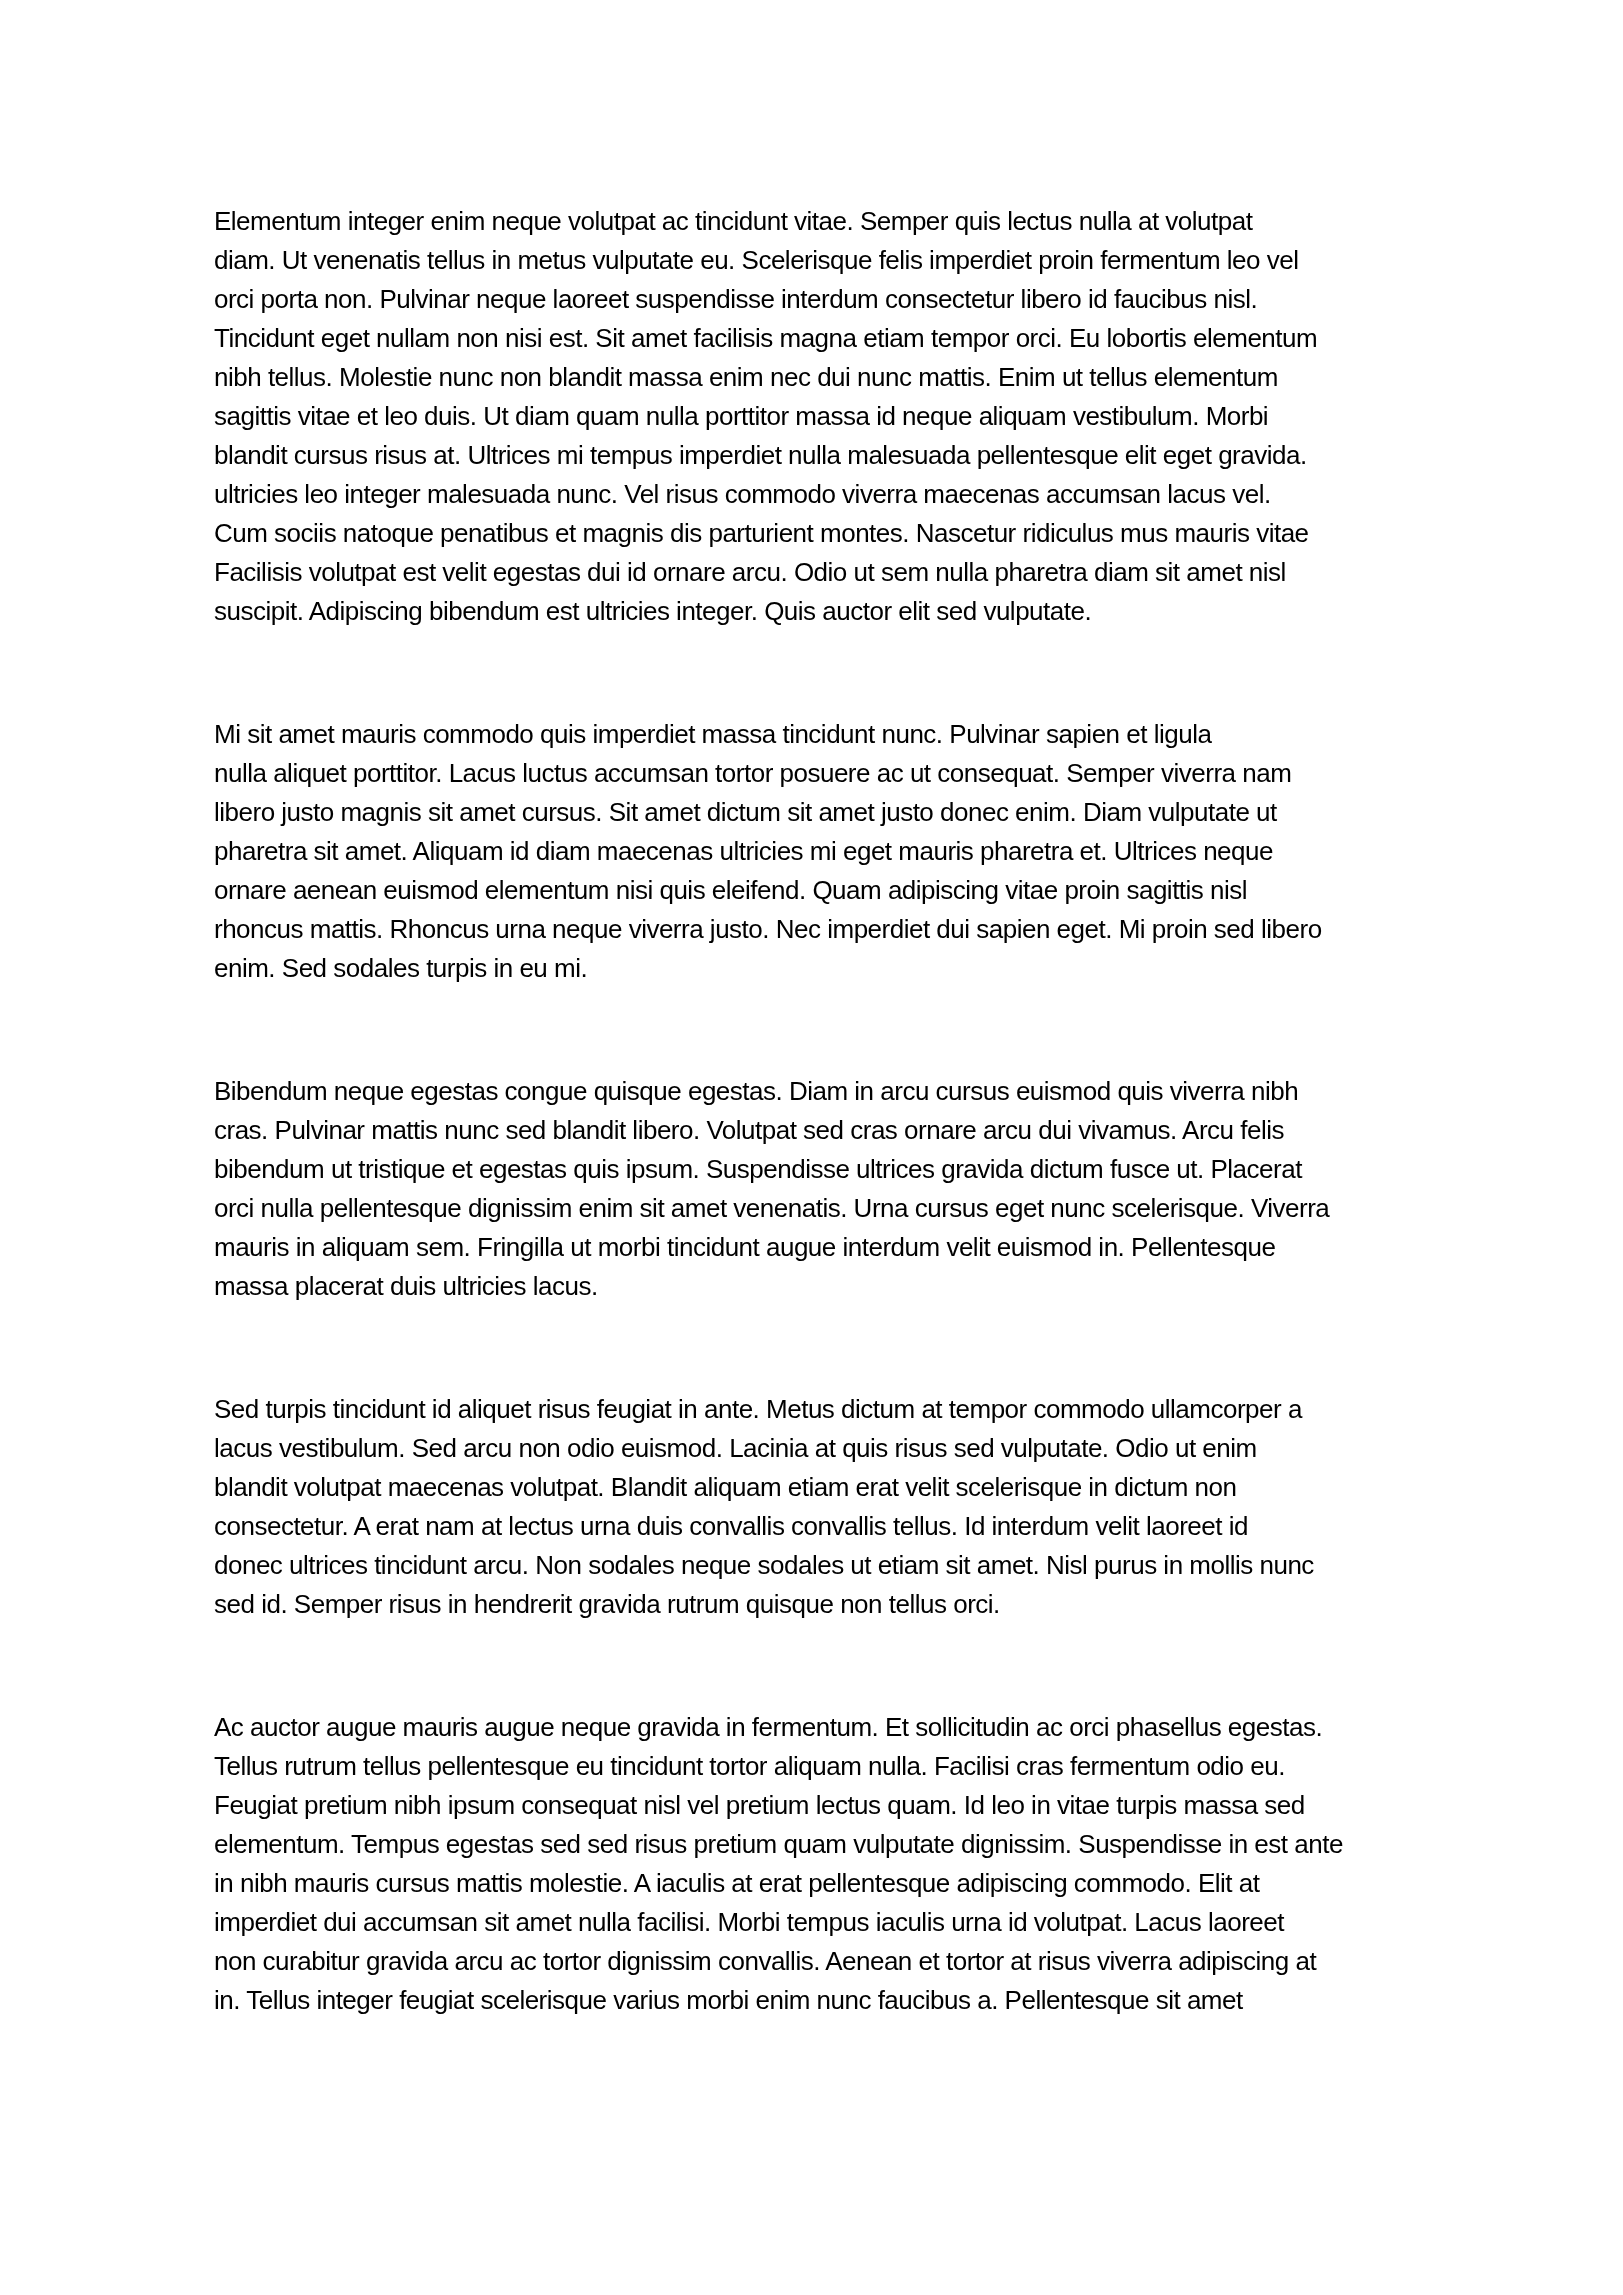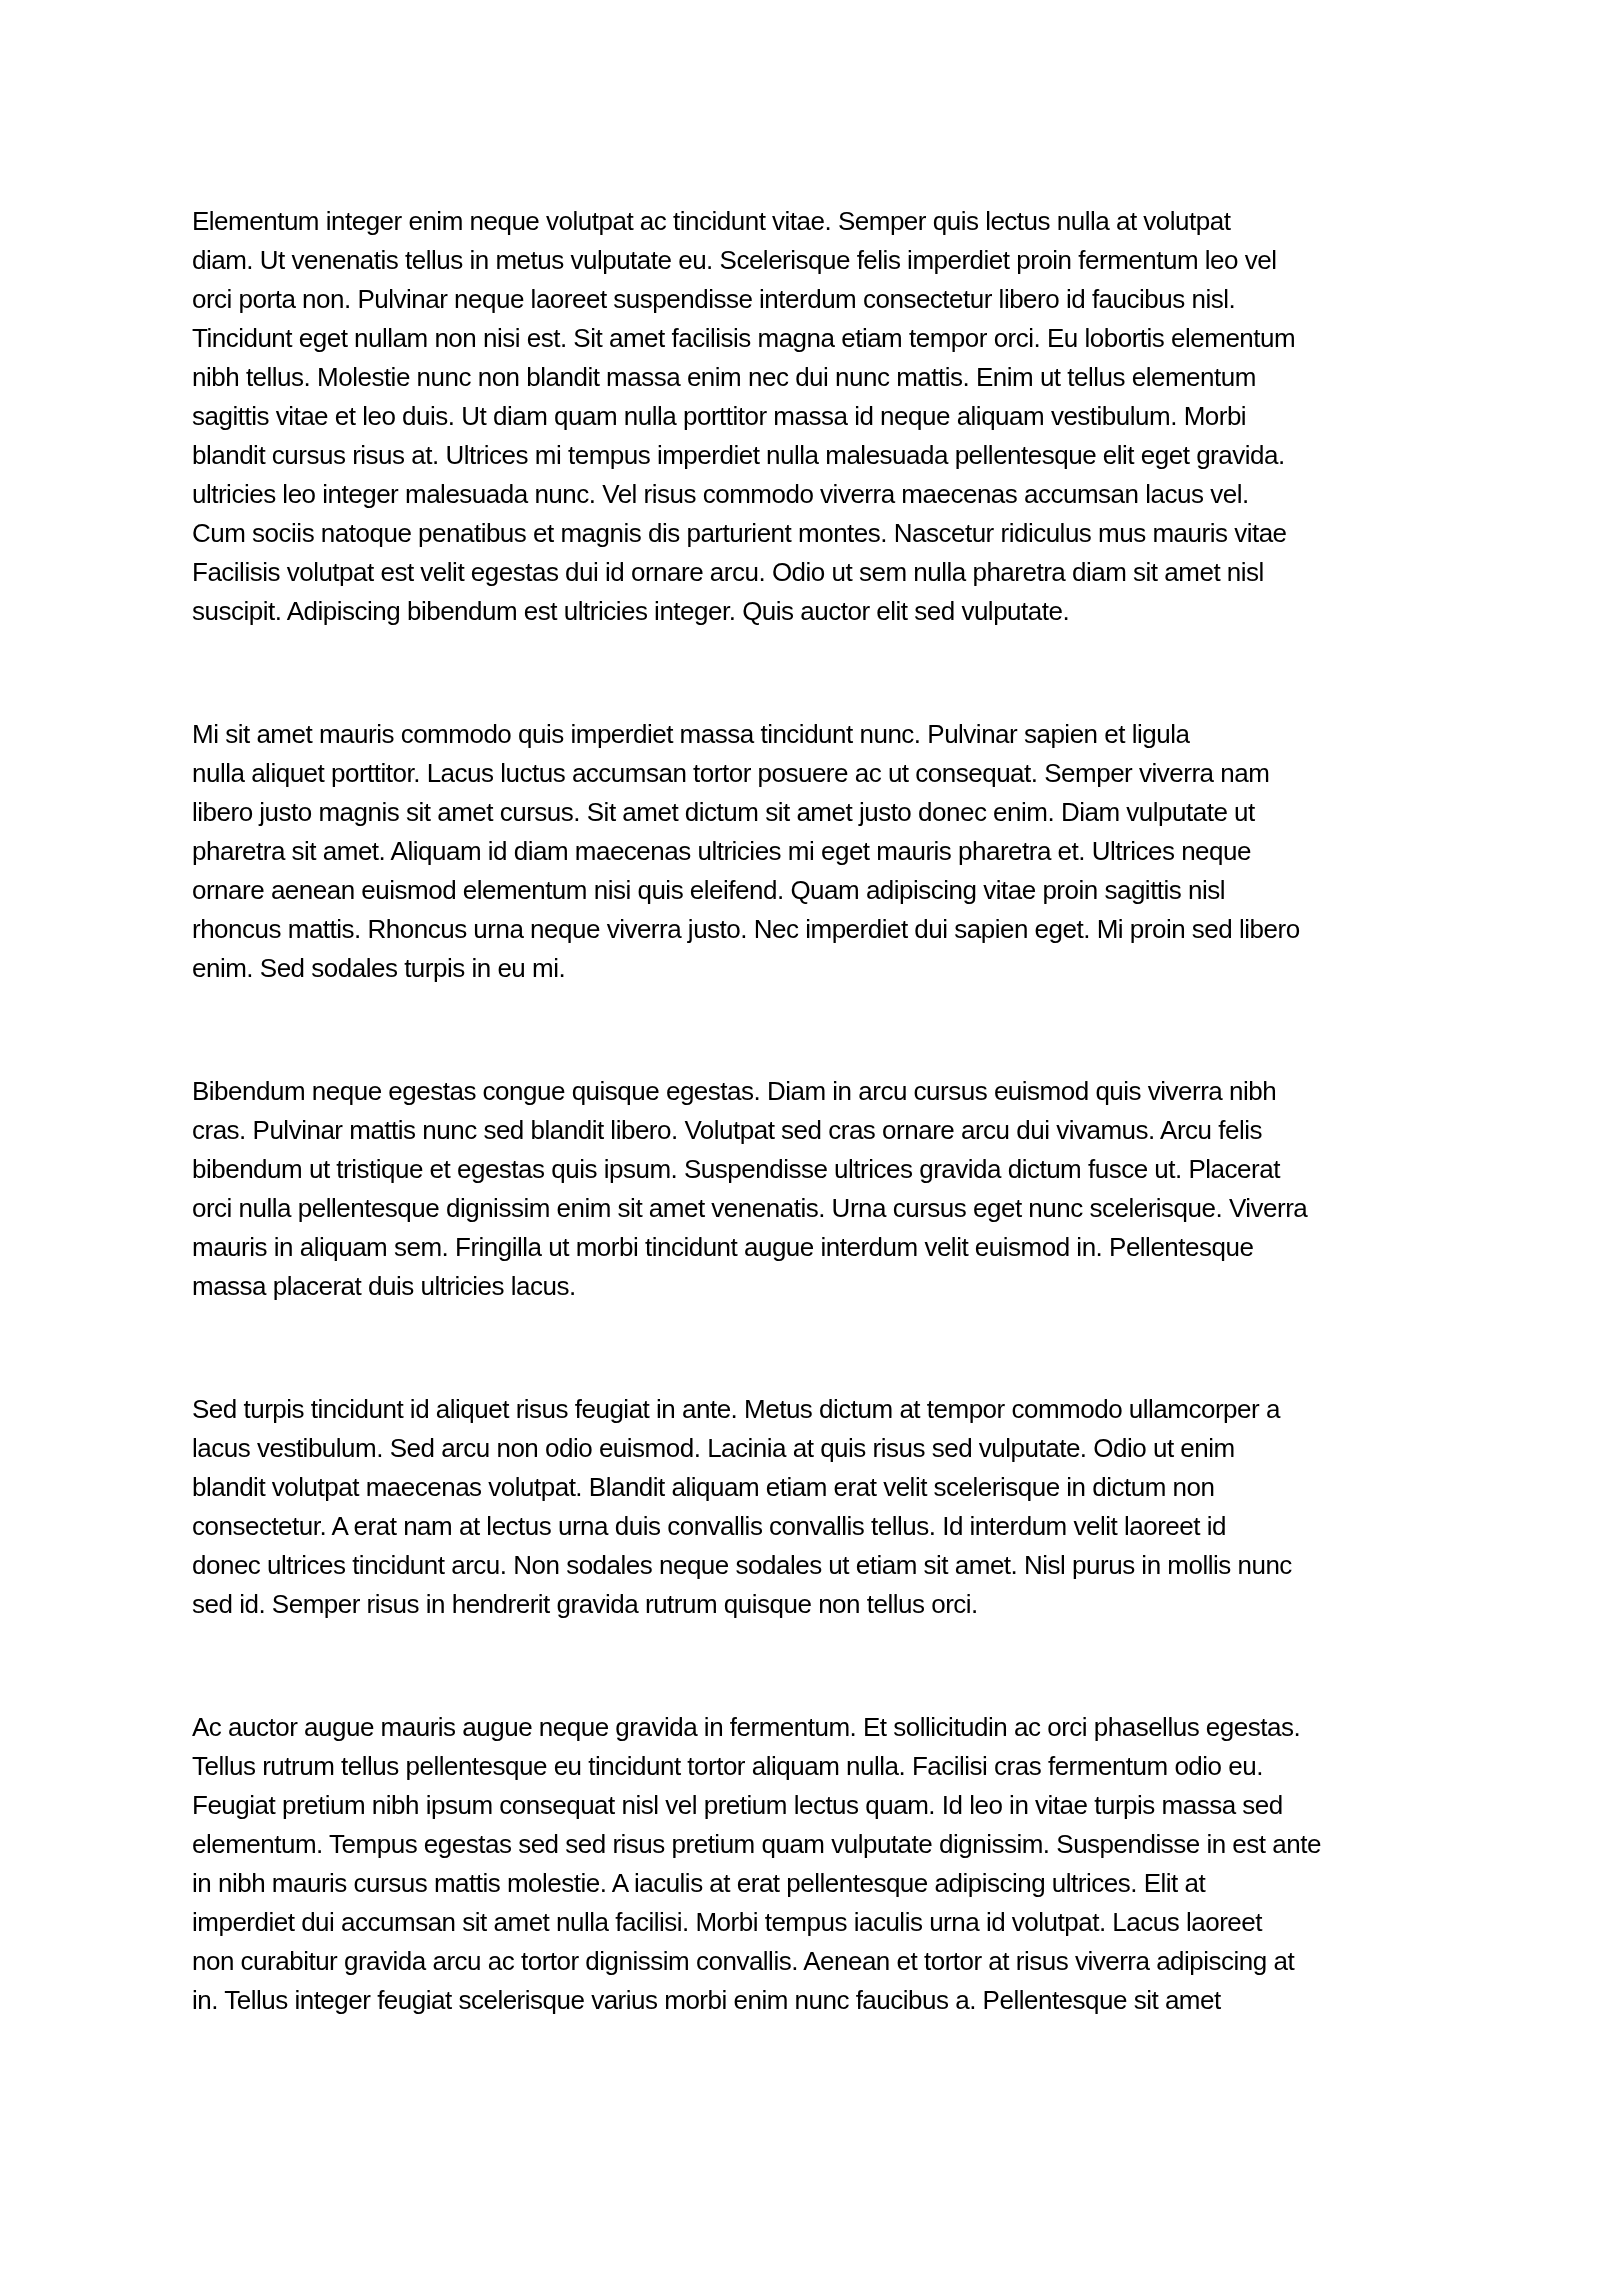--- a/index.html
+++ b/index.html
@@ -25,20 +25,21 @@
   .paragraph {
     margin: 0 0 84px 0;
   }
   .line {
     font-family: "Liberation Sans", sans-serif;
     font-size: 26px;
     line-height: 39px;
     letter-spacing: -0.5px;
     white-space: nowrap;
     color: #000000;
+    margin-left: 22px;
   }
 </style>
 </head>
 <body>
 
 <div class="page" style="background: rgb(255, 255, 255); color: rgb(0, 0, 0);">
   <div class="content">
       <div class="paragraph">
         <div class="line">Elementum integer enim neque volutpat ac tincidunt vitae. Semper quis lectus nulla at volutpat</div>
         <div class="line">diam. Ut venenatis tellus in metus vulputate eu. Scelerisque felis imperdiet proin fermentum leo vel</div>
@@ -75,20 +76,20 @@
         <div class="line">blandit volutpat maecenas volutpat. Blandit aliquam etiam erat velit scelerisque in dictum non</div>
         <div class="line">consectetur. A erat nam at lectus urna duis convallis convallis tellus. Id interdum velit laoreet id</div>
         <div class="line">donec ultrices tincidunt arcu. Non sodales neque sodales ut etiam sit amet. Nisl purus in mollis nunc</div>
         <div class="line">sed id. Semper risus in hendrerit gravida rutrum quisque non tellus orci.</div>
       </div>
       <div class="paragraph">
         <div class="line">Ac auctor augue mauris augue neque gravida in fermentum. Et sollicitudin ac orci phasellus egestas.</div>
         <div class="line">Tellus rutrum tellus pellentesque eu tincidunt tortor aliquam nulla. Facilisi cras fermentum odio eu.</div>
         <div class="line">Feugiat pretium nibh ipsum consequat nisl vel pretium lectus quam. Id leo in vitae turpis massa sed</div>
         <div class="line">elementum. Tempus egestas sed sed risus pretium quam vulputate dignissim. Suspendisse in est ante</div>
-        <div class="line">in nibh mauris cursus mattis molestie. A iaculis at erat pellentesque adipiscing ultrices. Elit at</div>
+        <div class="line">in nibh mauris cursus mattis molestie. A iaculis at erat pellentesque adipiscing commodo. Elit at</div>
         <div class="line">imperdiet dui accumsan sit amet nulla facilisi. Morbi tempus iaculis urna id volutpat. Lacus laoreet</div>
         <div class="line">non curabitur gravida arcu ac tortor dignissim convallis. Aenean et tortor at risus viverra adipiscing at</div>
         <div class="line">in. Tellus integer feugiat scelerisque varius morbi enim nunc faucibus a. Pellentesque sit amet</div>
       </div>
     </div>
 </div>
 
 
 </body></html>

